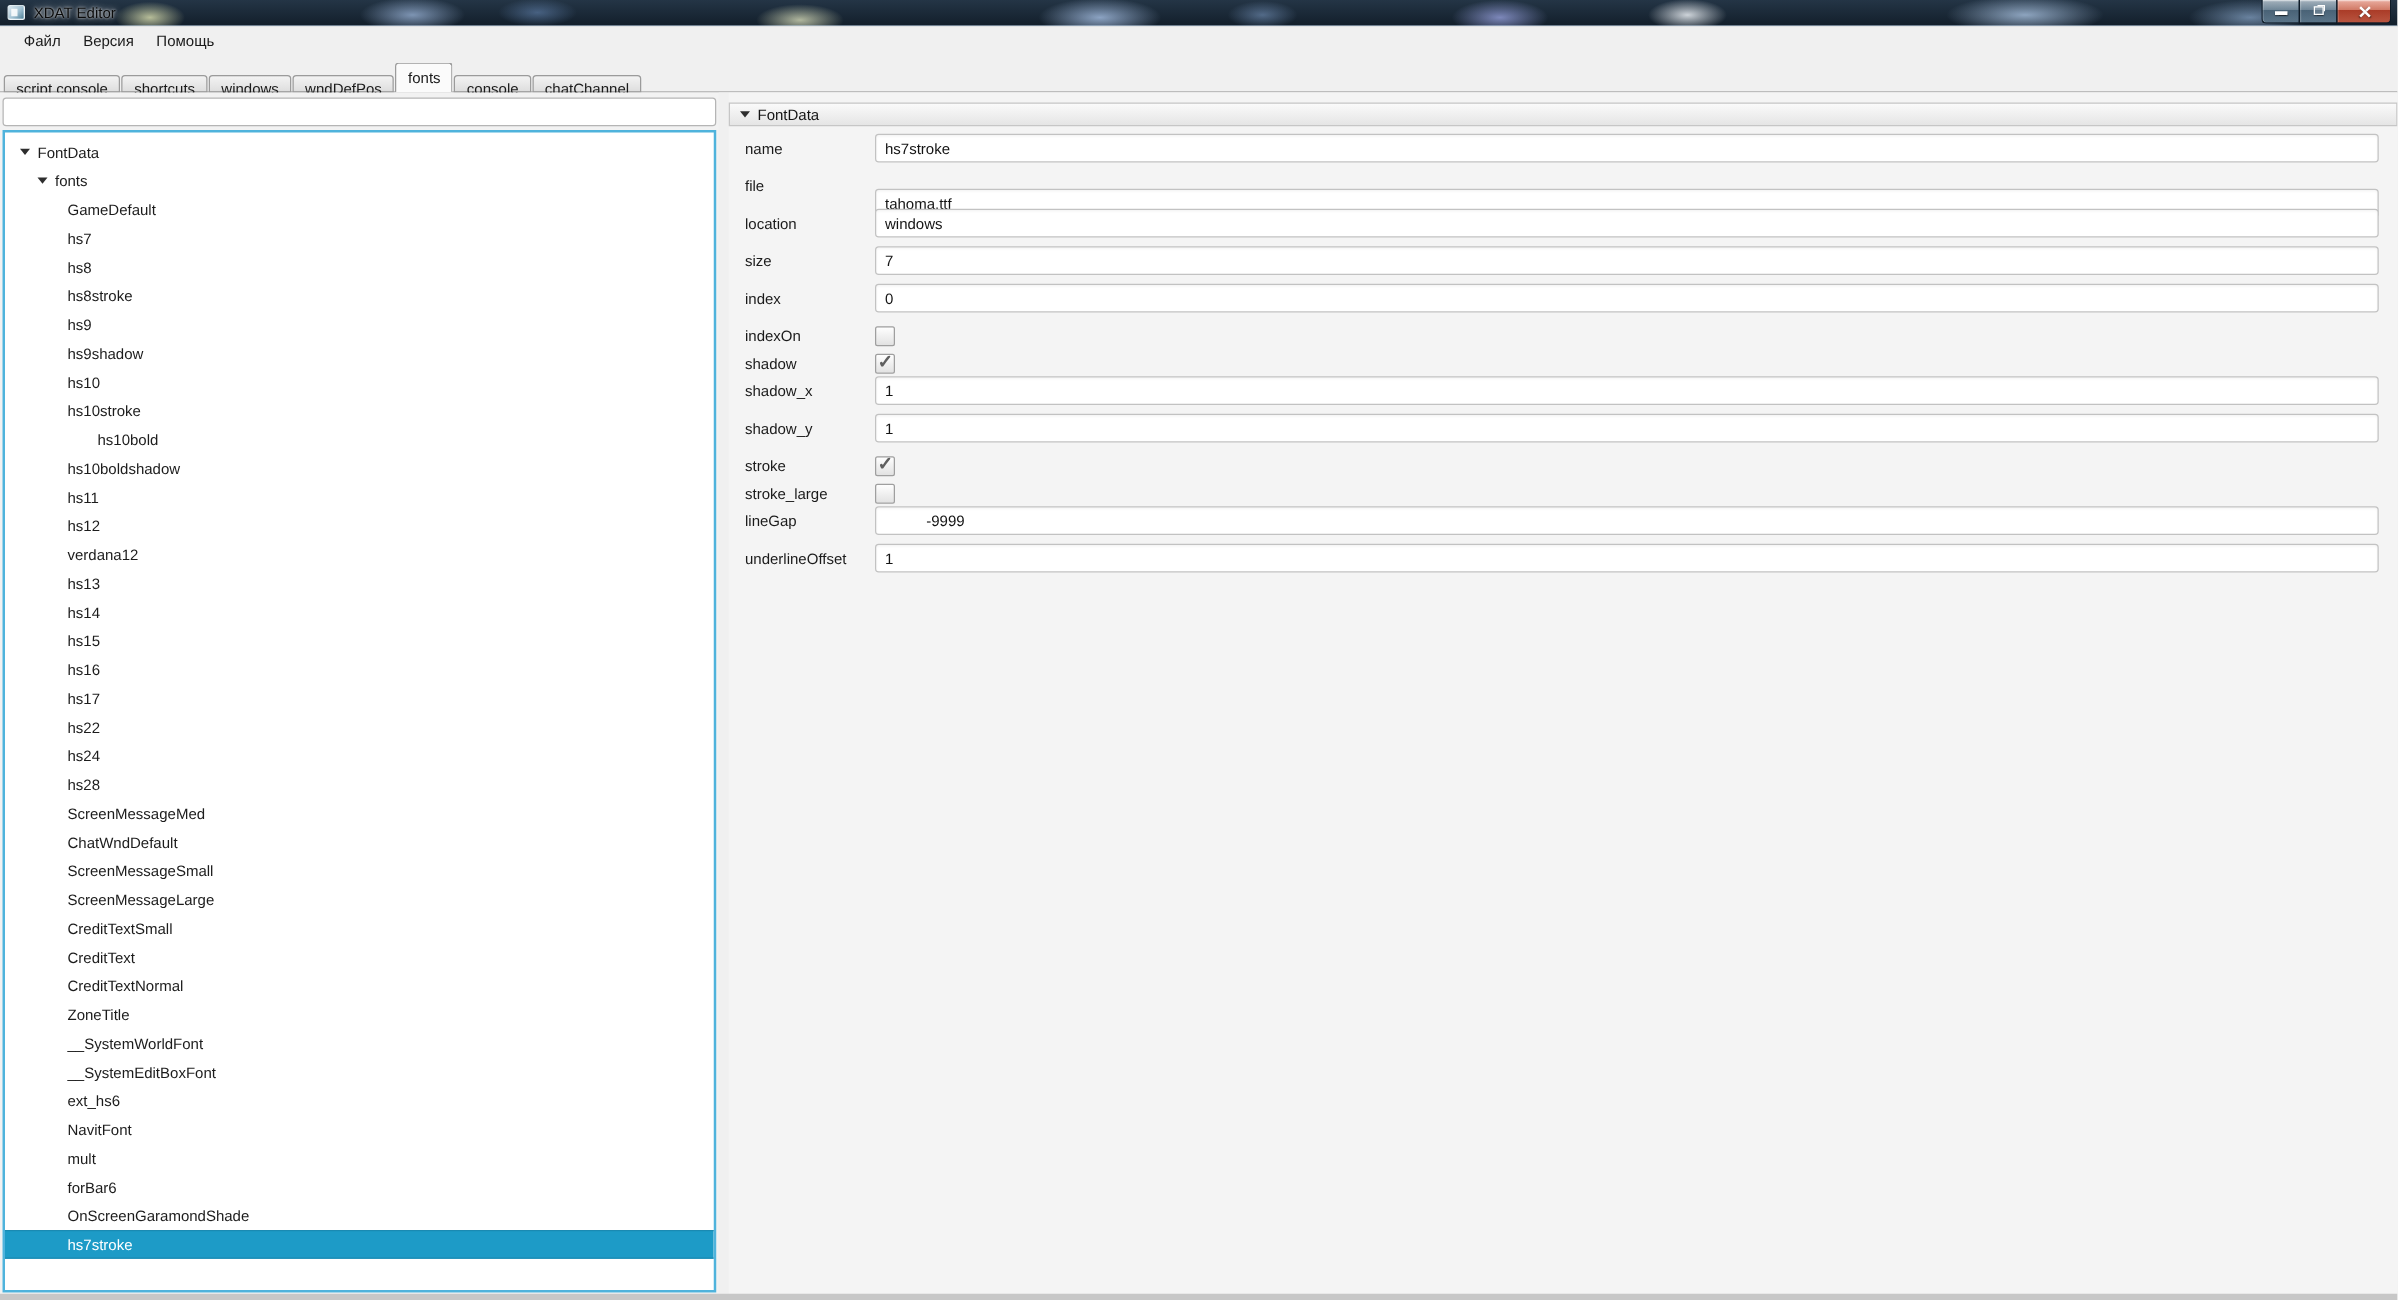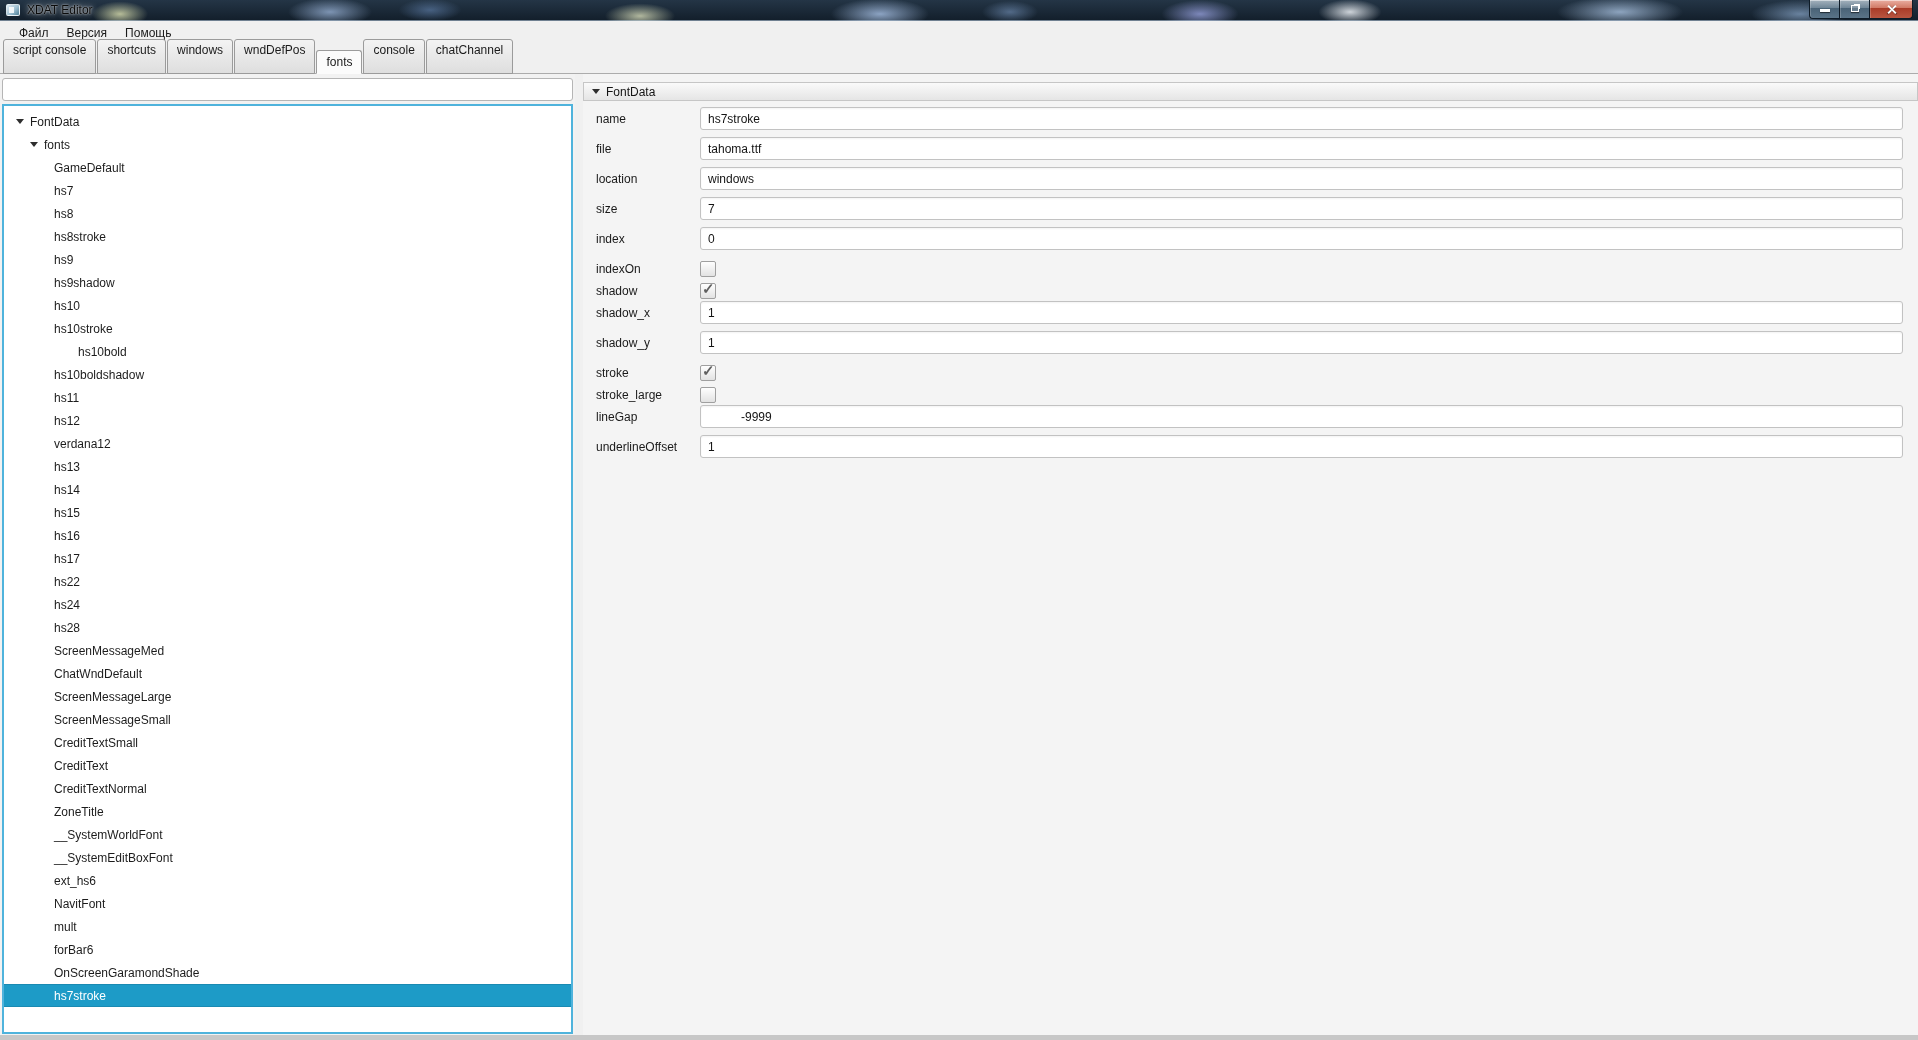--- a/index.html
+++ b/index.html
@@ -61,21 +61,21 @@
   .glyph-close::before{transform:rotate(45deg);}
   .glyph-close::after{transform:rotate(-45deg);}
 
   
   .menubar{position:absolute;left:0;top:21px;width:100%;height:24px;background:#f0f0f0;display:flex;align-items:center;padding-left:10px;}
   .menu-item{font-size:12px;color:#1a1a1a;padding:0 9px;line-height:24px;cursor:default;}
 
   
   .tabbar{position:absolute;left:0;top:45px;width:100%;height:29px;background:#f0f0f0;border-bottom:1px solid #acacac;display:flex;align-items:flex-end;padding-left:3px;}
   .tab{
-    height:35px;line-height:21px;font-size:12px;color:#1a1a1a;padding:0 9px;margin-right:1px;margin-bottom:-1px;
+    height:14px;line-height:21px;font-size:12px;color:#1a1a1a;padding:0 9px;margin-right:1px;margin-bottom:-1px;
     border:1px solid #9b9b9b;border-radius:3px 3px 0 0;
     background:linear-gradient(#f3f3f3,#dedede);
     position:relative;cursor:default;white-space:nowrap;
   }
   .tab.active{background:#fbfbfb;border-bottom-color:#fbfbfb;height:24px;line-height:22px;z-index:2;}
 
   
   .main{position:absolute;left:0;top:74px;width:100%;height:961px;background:#f2f2f2;}
 
   
@@ -232,24 +232,24 @@
         <div class="trow">
           <span class="tlabel" style="margin-left: 50px;">hs28</span>
         </div>
         <div class="trow">
           <span class="tlabel" style="margin-left: 50px;">ScreenMessageMed</span>
         </div>
         <div class="trow">
           <span class="tlabel" style="margin-left: 50px;">ChatWndDefault</span>
         </div>
         <div class="trow">
+          <span class="tlabel" style="margin-left: 50px;">ScreenMessageSmall</span>
+        </div>
+        <div class="trow">
           <span class="tlabel" style="margin-left: 50px;">ScreenMessageLarge</span>
-        </div>
-        <div class="trow">
-          <span class="tlabel" style="margin-left: 50px;">ScreenMessageSmall</span>
         </div>
         <div class="trow">
           <span class="tlabel" style="margin-left: 50px;">CreditTextSmall</span>
         </div>
         <div class="trow">
           <span class="tlabel" style="margin-left: 50px;">CreditText</span>
         </div>
         <div class="trow">
           <span class="tlabel" style="margin-left: 50px;">CreditTextNormal</span>
         </div>
@@ -284,21 +284,21 @@
     <div class="splitter"></div>
     <div class="right-panel">
       <div class="group-header">
         <span class="tri"></span>
         <span>FontData</span>
       </div>
       <div class="form">
           <div class="flabel" style="top: 38px;">name</div>
           <input class="finput" type="text" value="hs7stroke" style="top: 33px;">
           <div class="flabel" style="top: 68px;">file</div>
-          <input class="finput" type="text" value="tahoma.ttf" style="top: 63px;">
+          <input class="finput" type="text" value="tahoma.ttf" style="top: 77px;">
           <div class="flabel" style="top: 98px;">location</div>
           <input class="finput" type="text" value="windows" style="top: 93px;">
           <div class="flabel" style="top: 128px;">size</div>
           <input class="finput" type="text" value="7" style="top: 123px;">
           <div class="flabel" style="top: 158px;">index</div>
           <input class="finput" type="text" value="0" style="top: 153px;">
           <div class="flabel" style="top: 188px;">indexOn</div>
           <div class="cb" style="top: 187px;"></div>
           <div class="flabel" style="top: 210px;">shadow</div>
           <div class="cb" style="top: 209px;">

